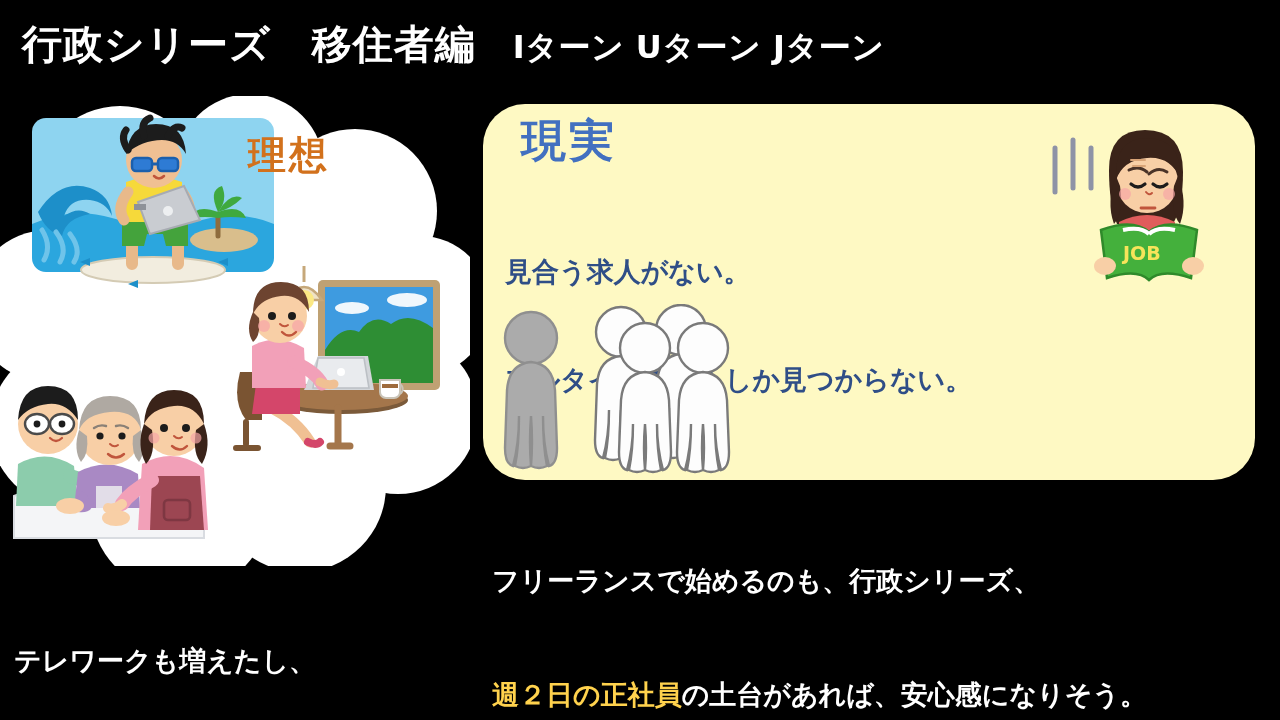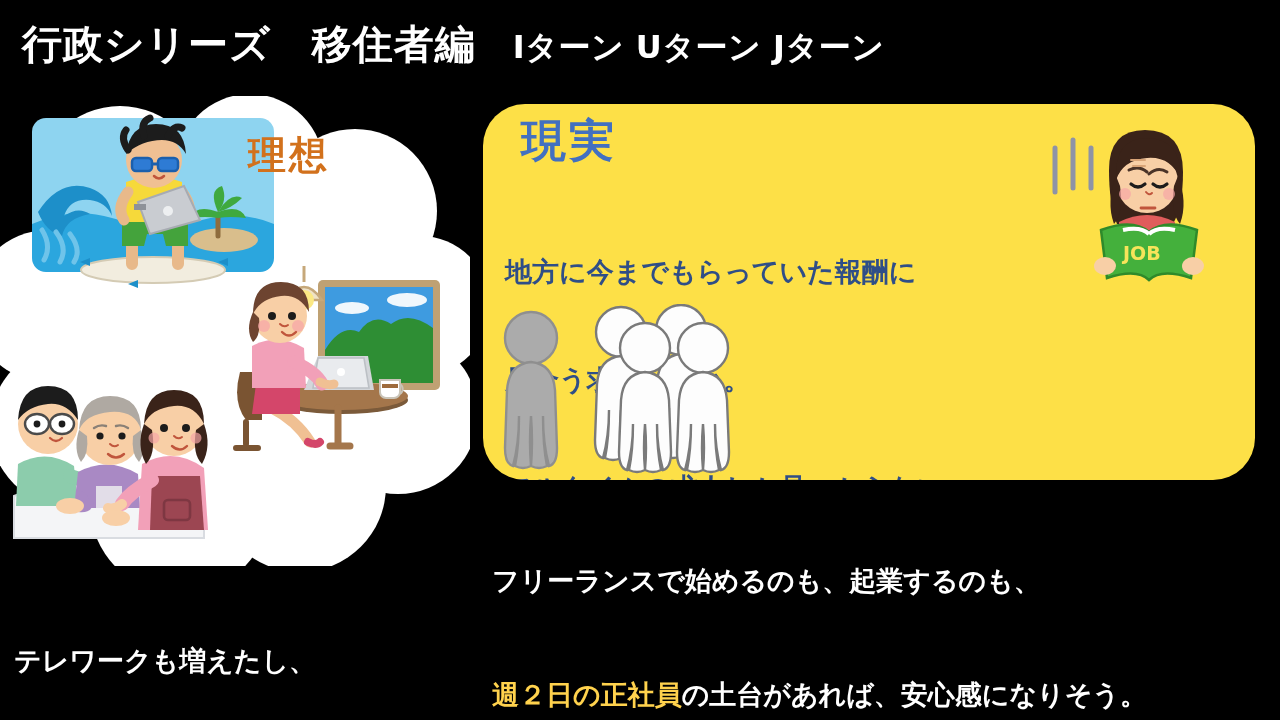--- a/index.html
+++ b/index.html
@@ -88,21 +88,21 @@
     white-space: pre;
   }
 
   
   .reality-panel {
     position: absolute;
     left: 483px;
     top: 104px;
     width: 772px;
     height: 376px;
-    background: #fde047;
+    background: #fef9c3;
     border-radius: 42px;
     overflow: hidden;
   }
   .reality-title {
     position: absolute;
     left: 38px;
     top: 14px;
     font-size: 45px;
     font-weight: 700;
     color: #4270C0;
@@ -349,21 +349,20 @@
     <div>テレワークも増えたし、</div>
     
     
   </div>
 
   <div class="reality-panel">
 
     <div class="reality-title">現実</div>
 
     <div class="reality-text-a">
-      <div>地方に今までもらっていた報酬に</div>
       <div>見合う求人がない。</div>
       <div>フルタイムの求人しか見つからない。</div>
     </div>
 
 
     <div class="job-lady">
       <svg viewBox="0 0 180 160" xmlns="http://www.w3.org/2000/svg" aria-hidden="true">
 
         <g stroke="#8E93A6" stroke-width="5" stroke-linecap="round">
           <path d="M14 22 v44"></path>
@@ -428,21 +427,21 @@
 
         <g fill="#FDFDFD" stroke="#7A7A7A" stroke-width="2.4">
           <circle cx="206" cy="44" r="25"></circle>
           <path d="M206 68 q-22 2 -24 28 l-2 52 q0 16 8 18 q6 -22 6 -46 q0 26 -4 46 q8 4 16 0 q-2 -22 0 -46 q2 24 0 46 q8 4 16 0 q-4 -20 -4 -46 q0 24 6 46 q8 -2 8 -18 l-2 -52 q-2 -26 -24 -28z"></path>
         </g>
       </svg>
     </div>
   </div>
 
   <div class="right-caption">
-    <div><span>フリーランスで始めるのも、起業するのも、</span></div>
+    <div><span>フリーランスで始めるのも、行政シリーズ、</span></div>
     <div><span class="hl">週２日の正社員</span><span>の土台があれば、安心感になりそう。</span></div>
     
     
     
     
   </div>
 
 </div>
 
 </body></html>

